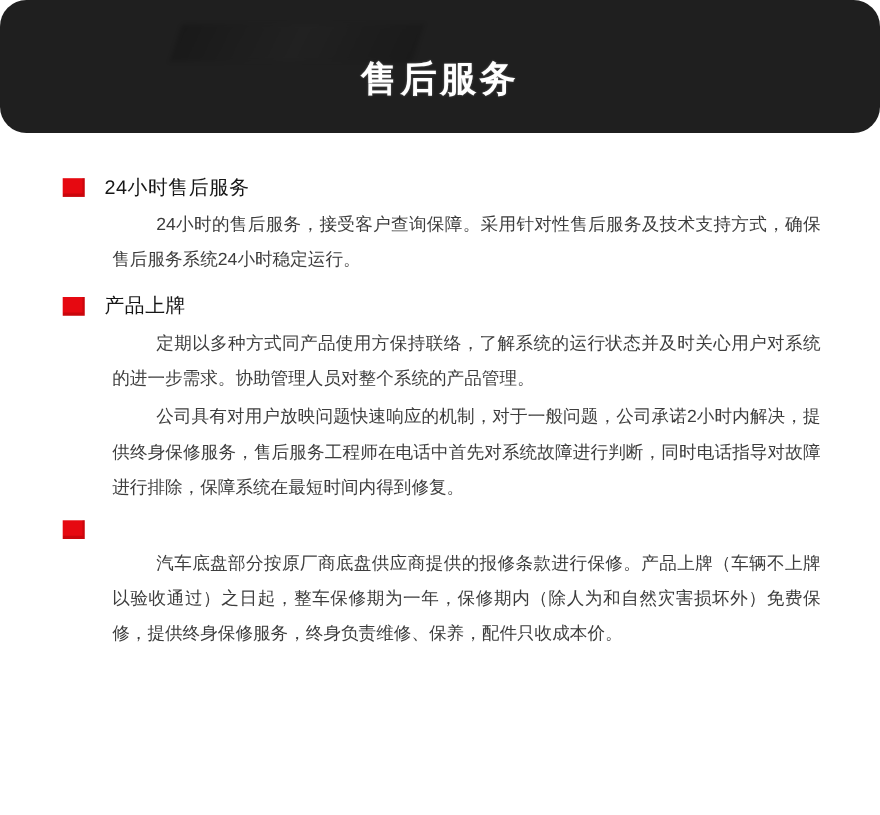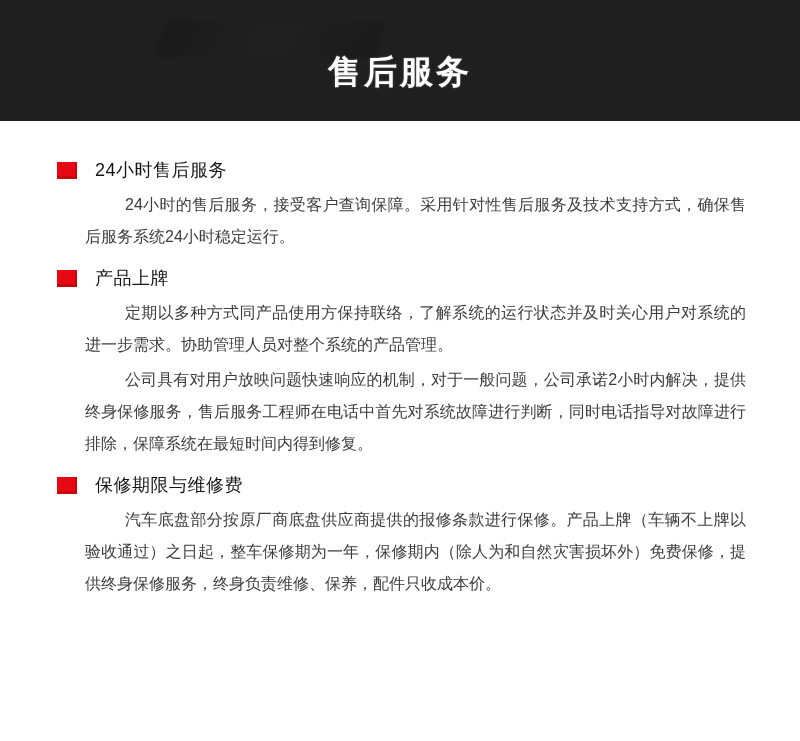--- a/index.html
+++ b/index.html
@@ -19,20 +19,21 @@
   .banner {
     box-sizing: border-box;
     width: 800px;
     height: 121px;
     background: #1f1f1f;
     display: flex;
     align-items: center;
     justify-content: center;
     padding-top: 24px;
     position: relative;
+    border-radius: 24px;
   }
   
   .banner-smudge {
     position: absolute;
     left: 160px;
     top: 22px;
     width: 220px;
     height: 34px;
     background: linear-gradient(100deg, rgba(0,0,0,0.35), rgba(70,70,70,0.12), rgba(0,0,0,0.3));
     transform: skewX(-18deg);
@@ -70,21 +71,21 @@
     margin-right: 18px;
   }
   .section-title {
     margin: 0;
     font-size: 18px;
     font-weight: 400;
     color: #161616;
     letter-spacing: 0.5px;
   }
   .para {
-    margin: 0 0 3px 28px;
+    margin: 0 0 3px 45px;
     font-size: 16px;
     line-height: 32px;
     color: #3d3d3d;
     text-indent: 2.5em;
     text-align: justify;
   }
   .para + .para {
     margin-top: 0;
   }
 </style>
@@ -116,19 +117,18 @@
       <p class="para">定期以多种方式同产品使用方保持联络，了解系统的运行状态并及时关心用户对系统的进一步需求。协助管理人员对整个系统的产品管理。</p>
     </section>
 
     <section class="section">
       <p class="para">公司具有对用户放映问题快速响应的机制，对于一般问题，公司承诺2小时内解决，提供终身保修服务，售后服务工程师在电话中首先对系统故障进行判断，同时电话指导对故障进行排除，保障系统在最短时间内得到修复。</p>
     </section>
 
     <section class="section">
       <div class="section-header">
         <span class="bullet"></span>
-        <h2 class="section-title">保修期限与维修费</h2>
       </div>
       <p class="para">汽车底盘部分按原厂商底盘供应商提供的报修条款进行保修。产品上牌（车辆不上牌以验收通过）之日起，整车保修期为一年，保修期内（除人为和自然灾害损坏外）免费保修，提供终身保修服务，终身负责维修、保养，配件只收成本价。</p>
     </section>
 
   </main>
 </div>
 
 </body></html>

